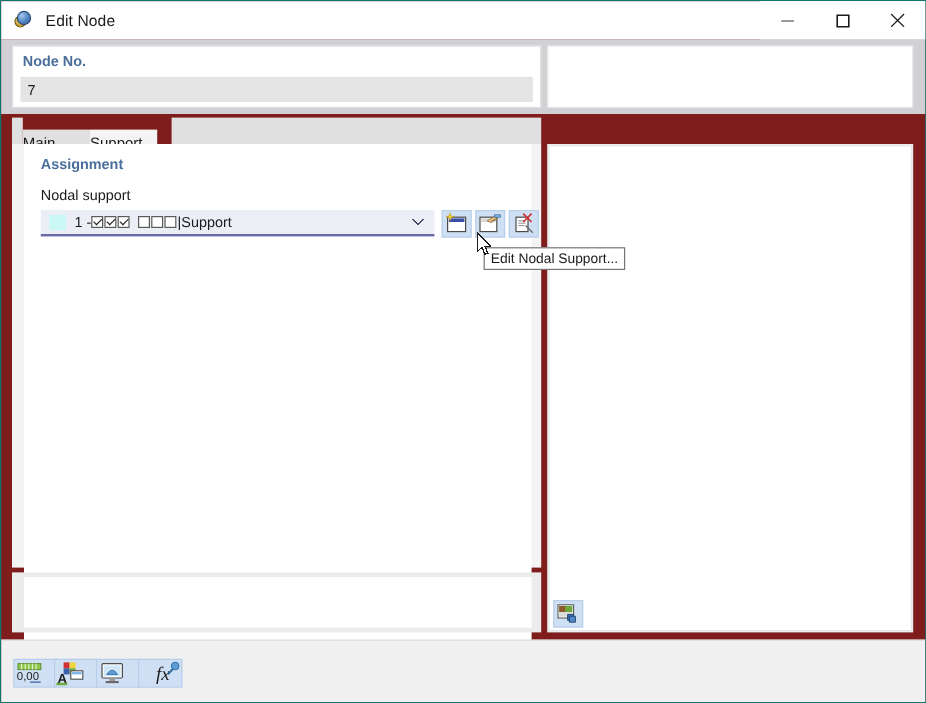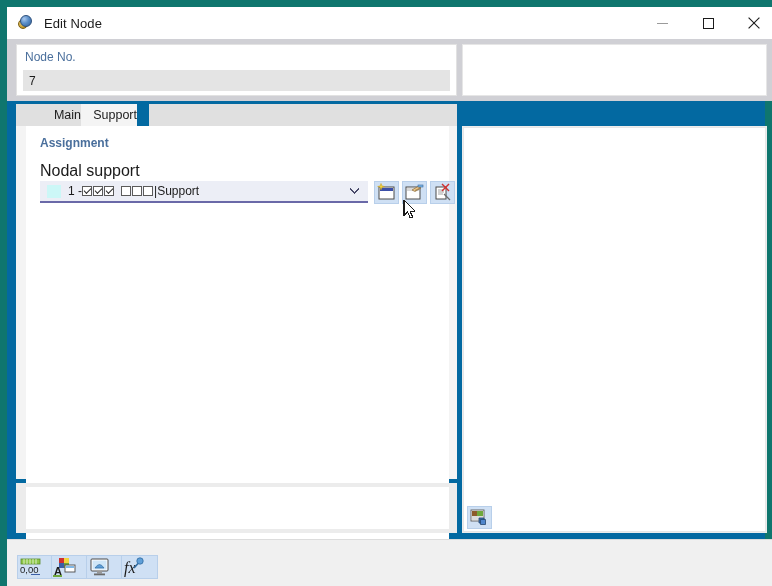--- a/index.html
+++ b/index.html
@@ -12,22 +12,22 @@
   body {
     background: #cfcfd4;
     -webkit-font-smoothing: none;
   }
 
   
   #window {
     position: absolute;
     left: 0; top: 0;
     width: 772px; height: 586px;
-    background: #0369a1;
-    border: 7px solid #0f766e;
+    background: #7f1d1d;
+    border: 1px solid #0f766e;
   }
 
   
   #titlebar {
     position: absolute;
     left: 0; top: 0;
     width: 770px; height: 32px;
     background: #ffffff;
     display: flex;
     align-items: center;
@@ -84,21 +84,21 @@
     position: absolute;
     left: 9px; top: 5px;
     width: 441px; height: 52px;
     background: #ffffff;
     border: 1px solid #e2e2e2;
   }
   #node-label {
     position: absolute;
     left: 8px; top: 5px;
     font-size: 12px;
-    font-weight: normal;
+    font-weight: bold;
     color: #4a6f9c;
   }
   #node-value {
     position: absolute;
     left: 6px; top: 25px;
     width: 427px; height: 21px;
     background: #e4e4e4;
     border: none;
     font-family: "Liberation Sans", sans-serif;
     font-size: 12px;
@@ -115,23 +115,23 @@
   }
 
   
   #tabstrip {
     position: absolute;
     left: 9px; top: 97px;
     width: 441px; height: 22px;
   }
   .tab {
     position: absolute;
-    top: 0;
+    top: 10px;
     height: 22px;
-    display: flex; align-items: center; justify-content: flex-end;
+    display: flex; align-items: center; justify-content: flex-start;
     font-size: 12.5px;
     color: #1b1b1b;
     cursor: default;
   }
   .tab.inactive {
     background: #e0e0e0;
   }
   .tab.active {
     background: #f4f4f4;
     font-weight: normal;
@@ -168,21 +168,21 @@
   #assign-title {
     position: absolute;
     left: 14px; top: 10px;
     font-size: 12px;
     font-weight: bold;
     color: #4a6f9c;
   }
   #nodal-support-label {
     position: absolute;
     left: 14px; top: 36px;
-    font-size: 16px;
+    font-size: 12px;
     color: #1b1b1b;
   }
 
   
   #combo {
     position: absolute;
     left: 14px; top: 55px;
     width: 328px; height: 22px;
     background: #eceef6;
     border: none;
@@ -319,21 +319,21 @@
     position: absolute;
     top: 15px;
     width: 37px; height: 24px;
     background: #cfe0f4;
     border: 1px solid #b8cfea;
     cursor: default;
   }
   #bb-1 { left: 10px; }
   #bb-2 { left: 44px; }
   #bb-3 { left: 79px; }
-  #bb-4 { left: 114px; }
+  #bb-4 { left: 114px; padding-left: 12px; }
 
   svg { shape-rendering: crispEdges; }
   .sm { shape-rendering: auto; }
 </style>
 </head>
 <body>
 
 <div id="window">
 
   <div id="titlebar">
@@ -432,20 +432,23 @@
         <line x1="7" y1="8" x2="13" y2="8" stroke="#8a8a8a" stroke-width="0.8"></line>
         <line x1="7" y1="10" x2="13" y2="10" stroke="#8a8a8a" stroke-width="0.8"></line>
         <line x1="7" y1="12" x2="12" y2="12" stroke="#8a8a8a" stroke-width="0.8"></line>
         <path d="M11 2 L18 9" stroke="#d03030" stroke-width="1.4"></path>
         <path d="M18 2 L11 9" stroke="#d03030" stroke-width="1.4"></path>
         <path d="M13 12 L19 18" stroke="#6b6b6b" stroke-width="1.2"></path>
       </svg>
     </div>
   </div>
 
+  <div id="tooltip">
+    <span>Edit Nodal Support...</span>
+  </div>
 
   <svg id="cursor" viewBox="0 0 14 22">
     <path d="M1 1 L1 16.5 L4.6 13 L7.2 19 L9.6 18 L7 12.2 L12 12.2 Z" fill="#ffffff" stroke="#1b1b1b" stroke-width="1.1" stroke-linejoin="round"></path>
   </svg>
 
   <div id="lower-left-outer"></div>
   <div id="lower-left-panel"></div>
 
   <div id="right-panel-outer"></div>
   <div id="right-panel"></div>

